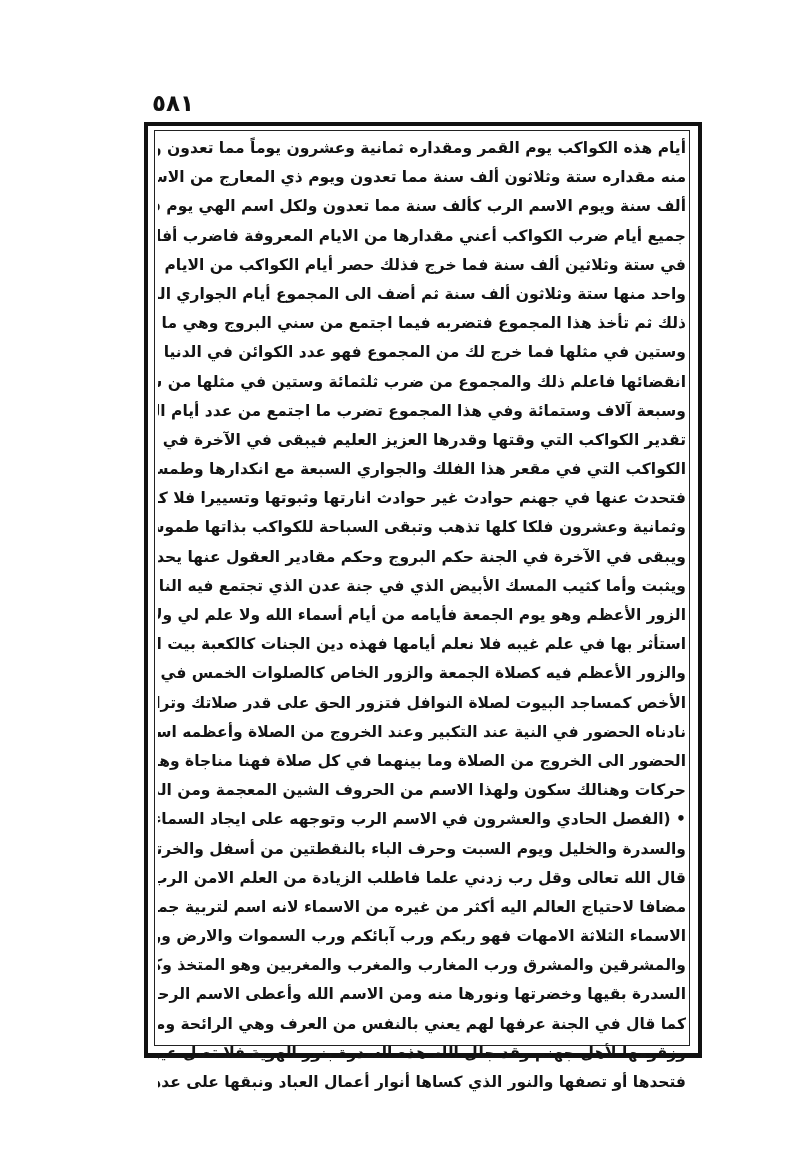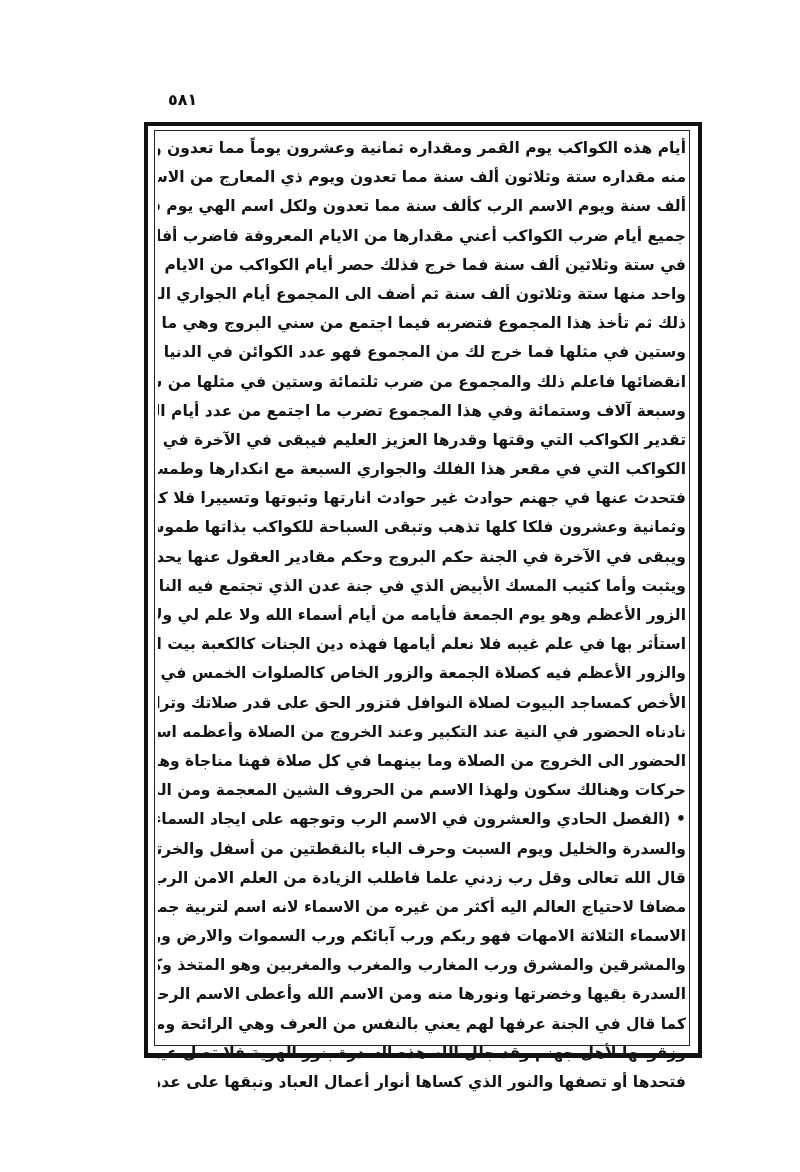--- a/index.html
+++ b/index.html
@@ -11,22 +11,22 @@
       width: 800px;
       height: 1172px;
       position: relative;
       overflow: hidden;
       font-family: "DejaVu Sans", sans-serif;
       color: #111111;
     }
     .page-number {
       position: absolute;
       top: 90px;
-      left: 168px;
-      font-size: 16px;
+      left: 152px;
+      font-size: 23px;
       font-weight: bold;
       letter-spacing: 1px;
       color: #111;
       font-family: "DejaVu Sans", sans-serif;
     }
     .frame-outer {
       position: absolute;
       left: 144px;
       top: 122px;
       width: 558px;

